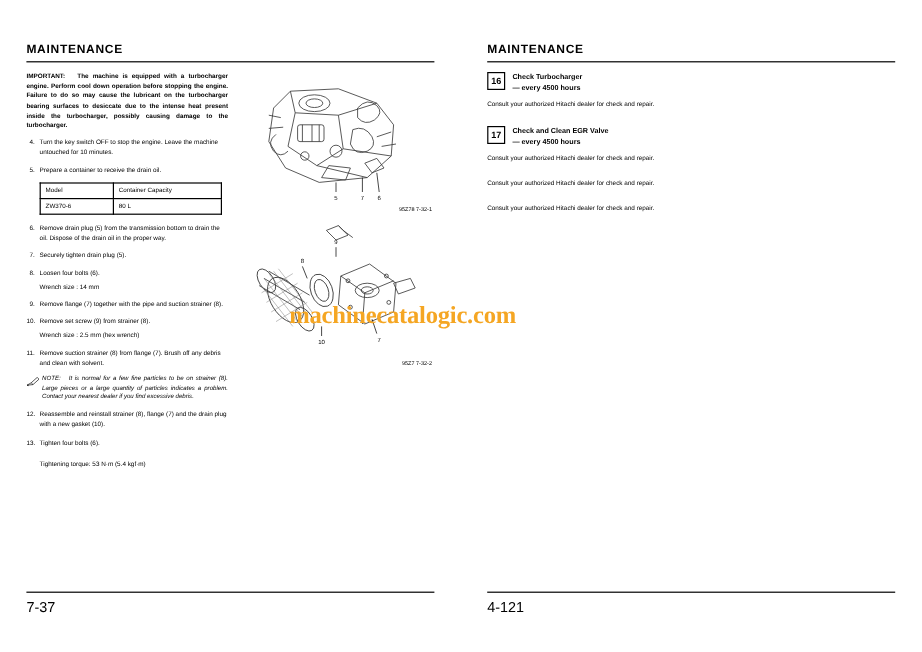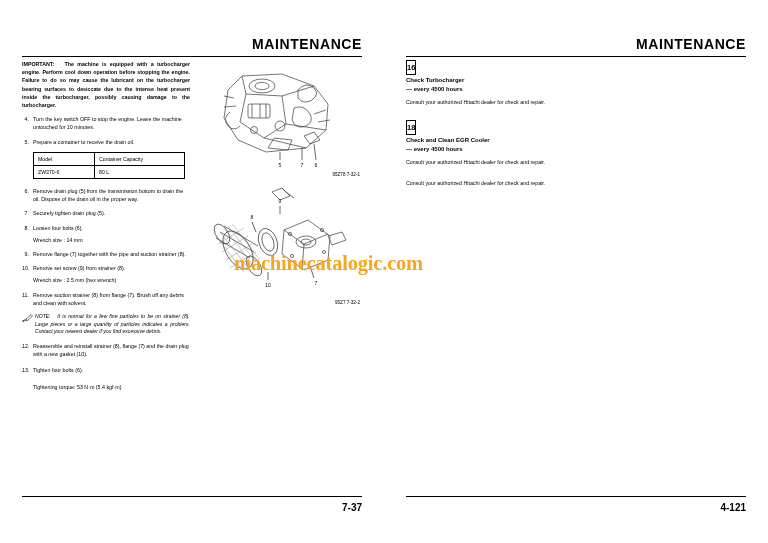--- a/index.html
+++ b/index.html
@@ -31,46 +31,45 @@
     right: 22px;
     top: 36px;
     bottom: 30px;
   }
 
   .hdr {
     position: relative;
     height: 20px;
   }
   .hdr-title {
-    text-align: right;
-    font-size: 14px;
+    text-align: left;
+    font-size: 10px;
     font-weight: bold;
     letter-spacing: 0.6px;
     padding-bottom: 4px;
   }
   .hdr-rule {
     border-bottom: 1.1px solid #000;
     width: 100%;
   }
 
   .footer {
     position: absolute;
     left: 22px;
     right: 22px;
     bottom: 30px;
   }
   .footer-rule {
     border-bottom: 1.1px solid #000;
     width: 100%;
   }
   .footer-num {
-    text-align: right;
-    font-size: 10px;
+    text-align: left;
+    font-size: 12px;
     padding-top: 5px;
-    font-weight: bold;
   }
 
   .body-col {
     position: absolute;
     top: 24px;
     left: 0;
     right: 0;
     font-size: 5.3px;
     line-height: 1.55;
   }
@@ -155,38 +154,37 @@
     height: 140px;
   }
   .fignum {
     position: absolute;
     right: 2px;
     font-size: 4.6px;
   }
 
   .watermark {
     position: absolute;
-    left: 234px;
+    left: 241px;
     top: 252px;
     font-size: 20.5px;
     font-weight: bold;
     color: #f5a623;
     letter-spacing: -0.2px;
     white-space: nowrap;
     font-family: "Liberation Serif", serif;
   }
 
   
   .item {
     margin-bottom: 13px;
   }
   .item-head {
     display: flex;
     align-items: flex-start;
-    flex-direction: column;
   }
   .item-box {
     flex: 0 0 15px;
     height: 15px;
     border: 1px solid #000;
     font-size: 7.5px;
     font-weight: bold;
     display: flex;
     align-items: center;
     justify-content: center;
@@ -435,29 +433,32 @@
         <div class="item-head">
           <div class="item-box">16</div>
           <div class="item-titles">
             <div class="item-title">Check Turbocharger</div>
             <div class="item-sub">— every 4500 hours</div>
           </div>
         </div>
         <div class="item-body">Consult your authorized Hitachi dealer for check and repair.</div>
       </div>
 
-
       <div class="item">
         <div class="item-head">
-          <div class="item-box">18</div>
+          <div class="item-box">17</div>
           <div class="item-titles">
-            <div class="item-title">Check and Clean EGR Cooler</div>
+            <div class="item-title">Check and Clean EGR Valve</div>
             <div class="item-sub">— every 4500 hours</div>
           </div>
         </div>
+        <div class="item-body">Consult your authorized Hitachi dealer for check and repair.</div>
+      </div>
+
+      <div class="item">
         <div class="item-body">Consult your authorized Hitachi dealer for check and repair.</div>
       </div>
 
       <div class="item">
         <div class="item-body">Consult your authorized Hitachi dealer for check and repair.</div>
       </div>
 
     </div>
   </div>
 

